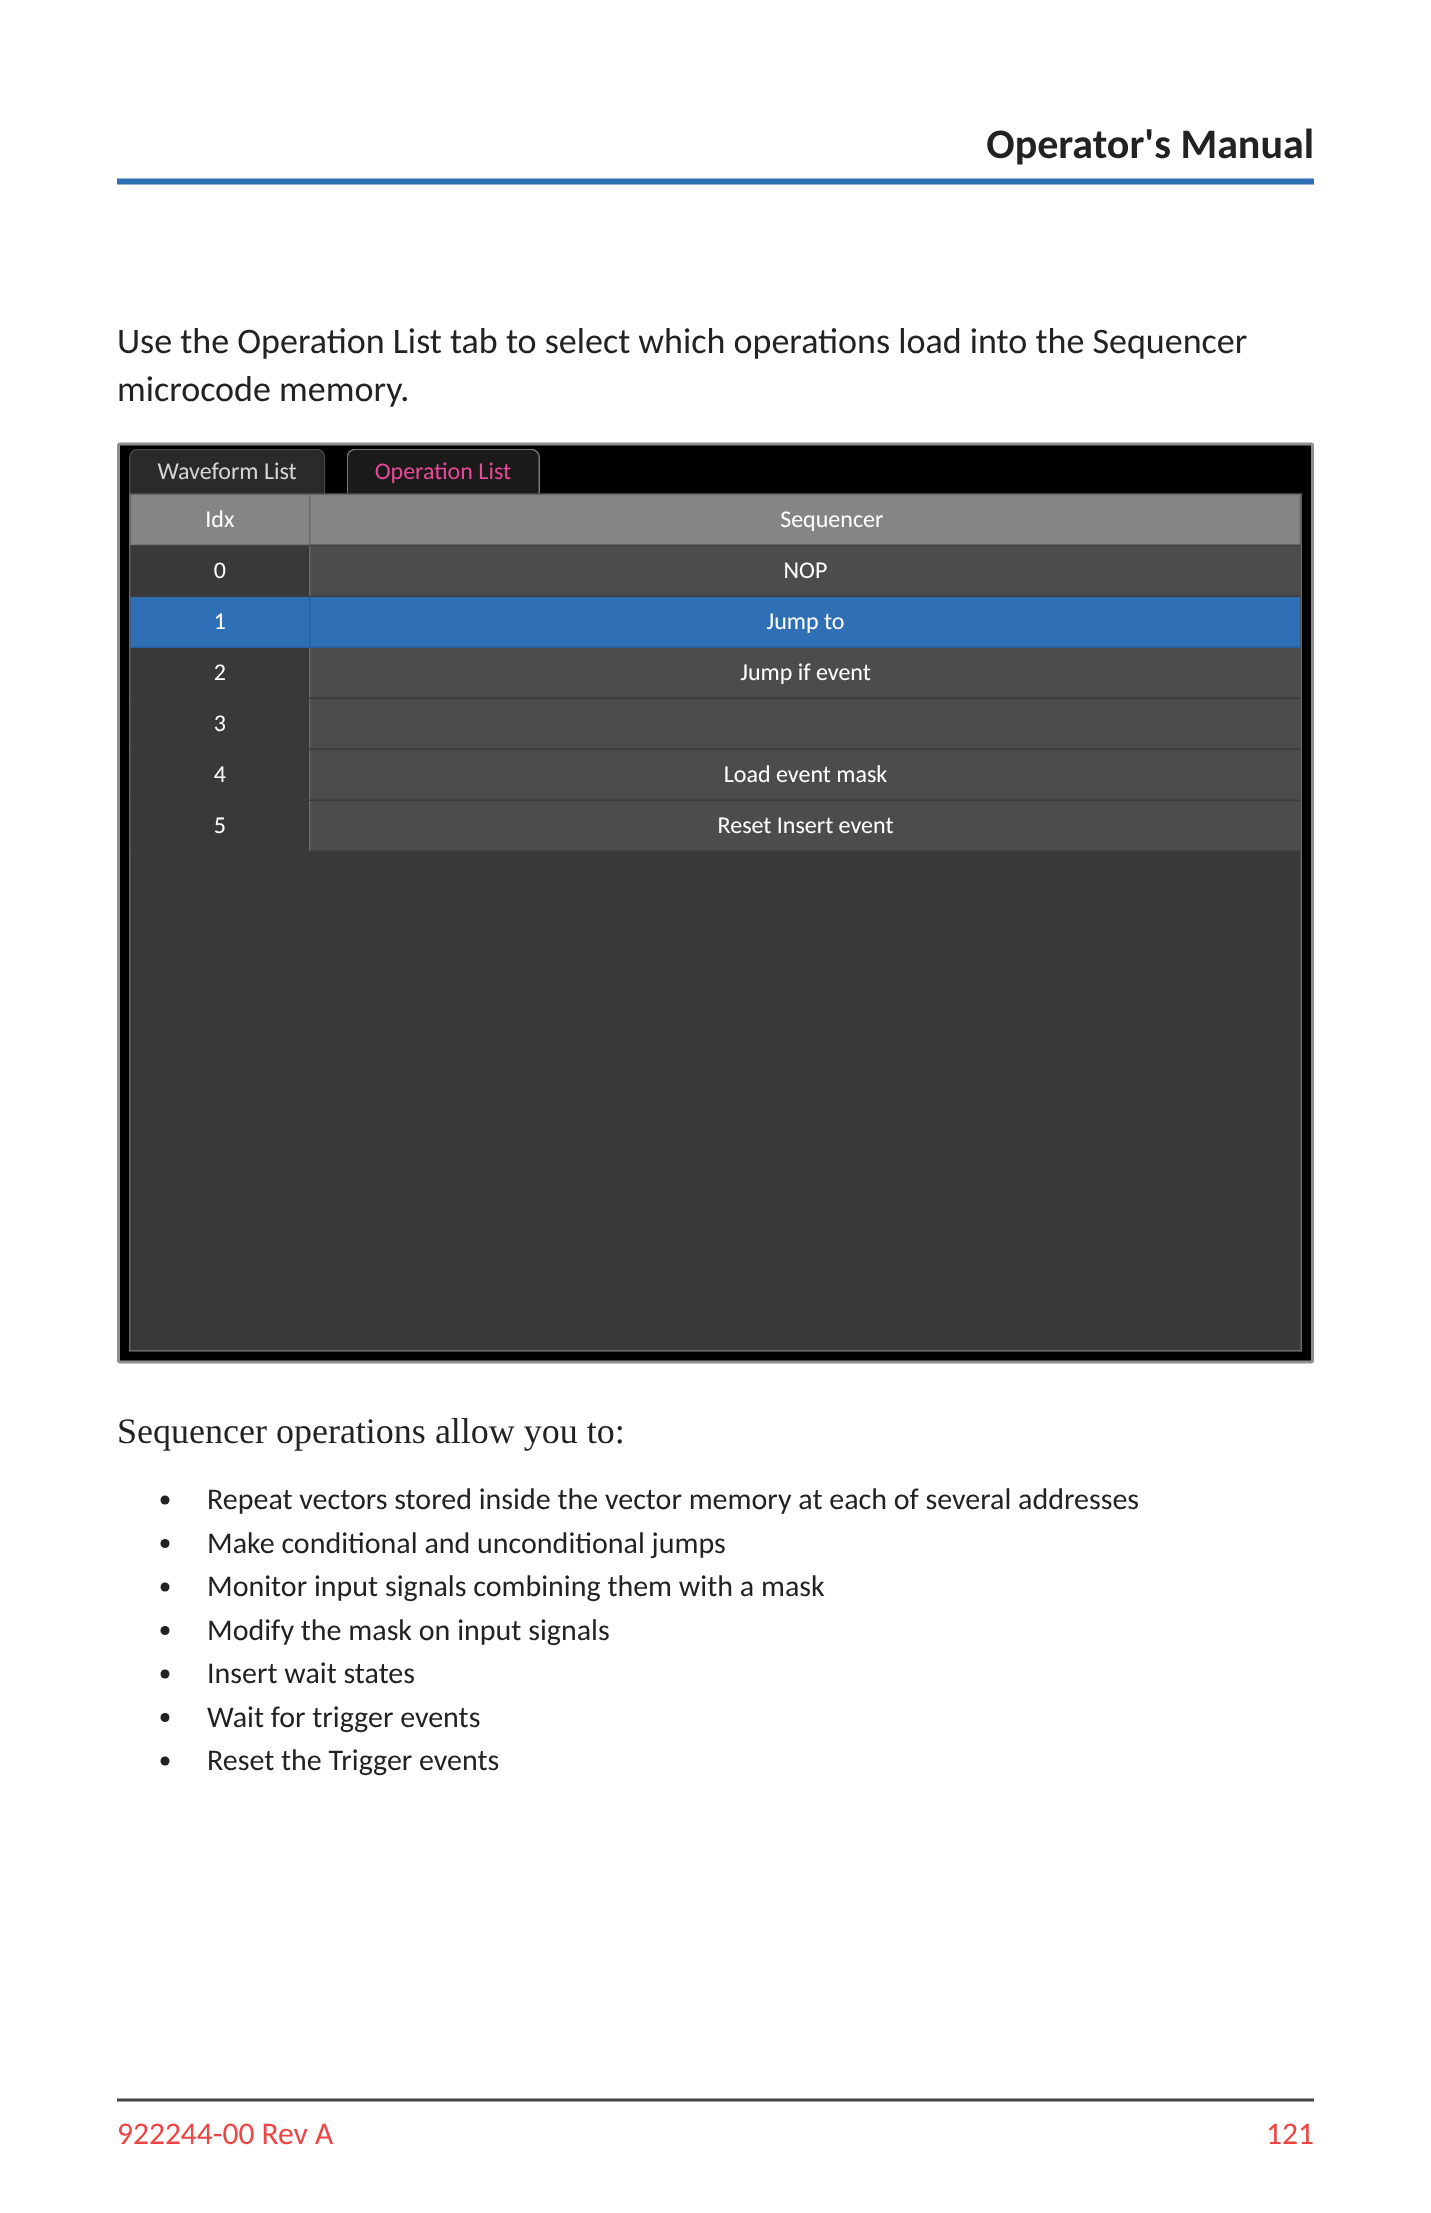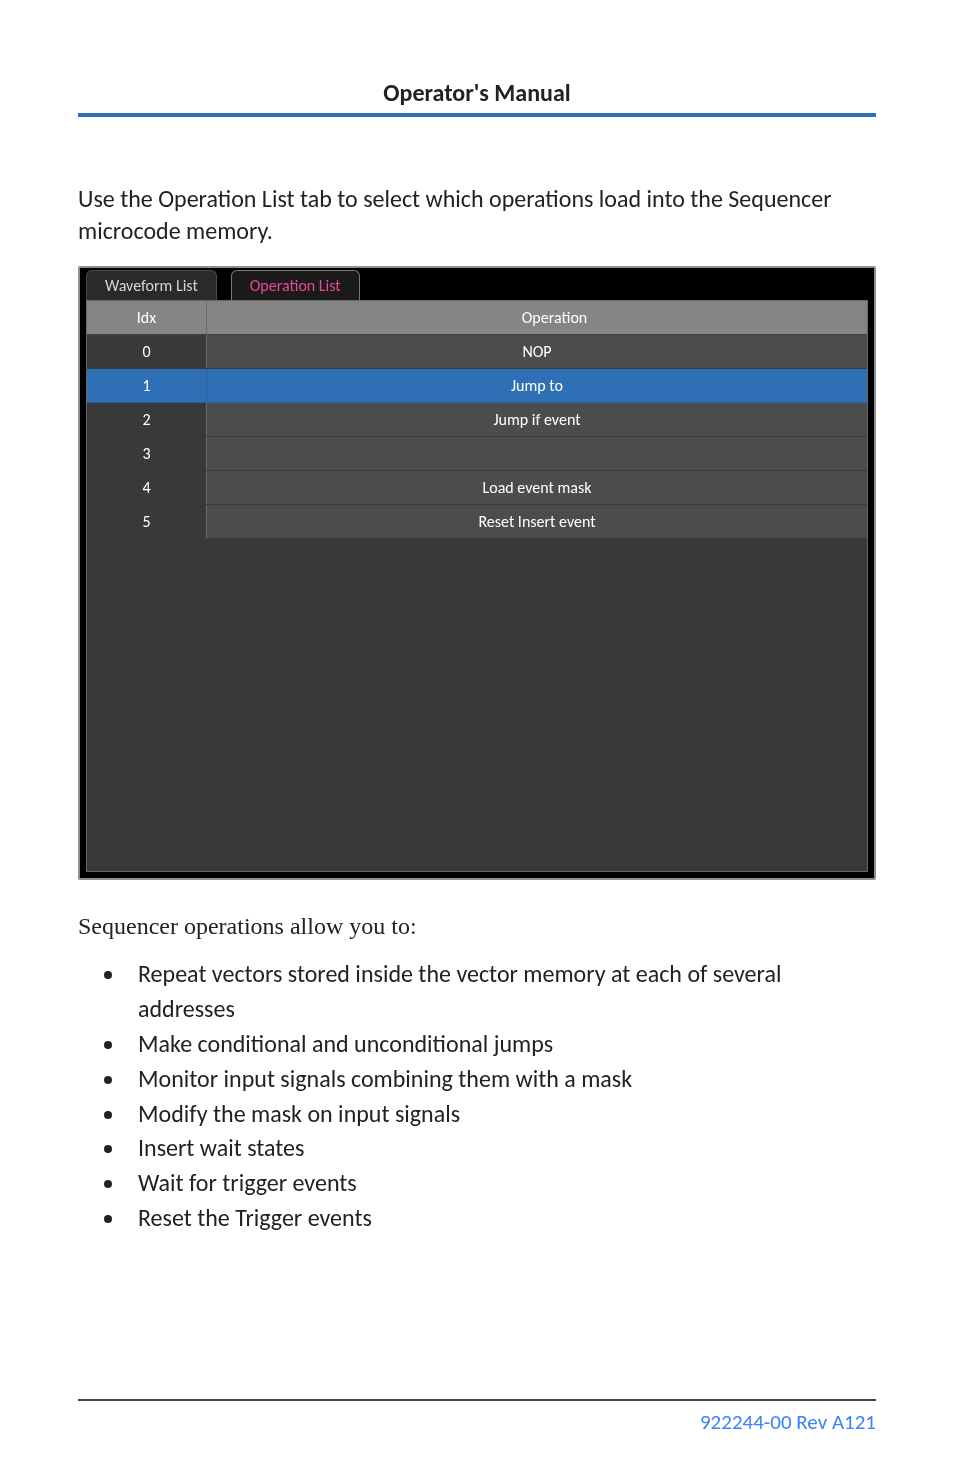--- a/index.html
+++ b/index.html
@@ -1,63 +1,63 @@
 <!DOCTYPE html>
 <html><head>
 <meta charset="utf-8">
 <style>
   * { box-sizing: border-box; margin: 0; padding: 0; }
   html, body { width: 954px; height: 1475px; background: #ffffff; font-family: "Segoe UI", "Calibri", Arial, sans-serif; color: #222; }
   .page { padding: 78px 78px 40px 78px; display: flex; flex-direction: column; height: 100%; }
   .header-area { margin-bottom: 6px; }
-  .header-title { text-align: center; font-weight: 700; font-size: 24px; }
+  .header-title { text-align: right; font-weight: 700; font-size: 28px; }
   .header-line { height: 4px; background: #2f6fb5; margin-top: 6px; width: 100%; }
-  .intro { font-size: 24px; line-height: 1.35; margin-top: 60px; margin-bottom: 18px; }
+  .intro { font-size: 24px; line-height: 1.35; margin-top: 83px; margin-bottom: 18px; }
   .screenshot-frame { background: #000; border: 2px solid #8f8f8f; border-radius: 2px; padding: 0; height: 614px; display: flex; flex-direction: column; }
   .tabs { display: flex; height: 32px; align-items: flex-end; padding-left: 6px; gap: 10px; }
   .tab { height: 30px; line-height: 30px; font-size: 16px; color: #f2f2f2; padding: 0 18px; border-top-left-radius: 6px; border-top-right-radius: 6px; margin-right: 4px; }
   .tab-inactive { background: #2a2a2a; color: #d5d5d5; border: 1px solid #4a4a4a; border-bottom: none; }
   .tab-active { background: #1a1a1a; color: #ec4899; border: 1px solid #7a7a7a; border-bottom: none; }
   .table-wrap { flex: 1; background: #393939; border: 1px solid #676767; margin: 0 6px 6px 6px; overflow: hidden; }
   .row { display: flex; height: 34px; align-items: center; font-size: 16px; }
   .row .col-idx { width: 120px; text-align: center; border-right: 1px solid #6a6a6a; height: 100%; display:flex; align-items:center; justify-content:center; }
   .row .col-op { flex: 1; text-align: center; height: 100%; display:flex; align-items:center; justify-content:center; }
   .row-header { background: #858585; color: #fff; border-bottom: 1px solid #424242; gap: 35px; }
   .row-header .col-idx { background: #858585; }
   .row-normal { background: #4c4c4c; color: #fff; border-bottom: 1px solid #3b3b3b; }
   .row-normal .col-idx { background: #393939; }
   .row-selected { background: #2f6fb5; color: #fff; border-bottom: 1px solid #2a5f9e; }
   .row-selected .col-idx { background: #2f6fb5; border-right: 1px solid #2a5f9e; }
   .after { font-size: 24px; line-height: 1.4; margin-top: 30px; font-family: Liberation Serif, serif; }
   ul { margin: 14px 0 0 48px; }
-  li { font-size: 24px; line-height: 1.45; padding-left: 12px; }
+  li { font-size: 20px; line-height: 1.45; padding-left: 12px; }
   .footer-area { margin-top: auto; padding-top: 10px; }
   .footer-line { height: 2px; background: #444; margin-bottom: 8px; }
-  .footer-row { display: flex; justify-content: flex-end; font-size: 21px; color: #3b82f6; }
+  .footer-row { display: flex; justify-content: space-between; font-size: 21px; color: #ef4444; }
 </style>
 </head>
 <body>
 
 <div class="page">
   <div class="header-area">
     <div class="header-title">Operator's Manual</div>
     <div class="header-line"></div>
   </div>
 
   <p class="intro">Use the Operation List tab to select which operations load into the Sequencer microcode memory.</p>
 
   <div class="screenshot-frame">
     <div class="tabs">
       <div class="tab tab-inactive">Waveform List</div>
       <div class="tab tab-active">Operation List</div>
     </div>
     <div class="table-wrap">
       <div class="row row-header">
         <div class="col-idx">Idx</div>
-        <div class="col-op">Operation</div>
+        <div class="col-op">Sequencer</div>
       </div>
       <div class="row row-normal">
         <div class="col-idx">0</div>
         <div class="col-op">NOP</div>
       </div>
       <div class="row row-selected">
         <div class="col-idx">1</div>
         <div class="col-op">Jump to</div>
       </div>
       <div class="row row-normal">

